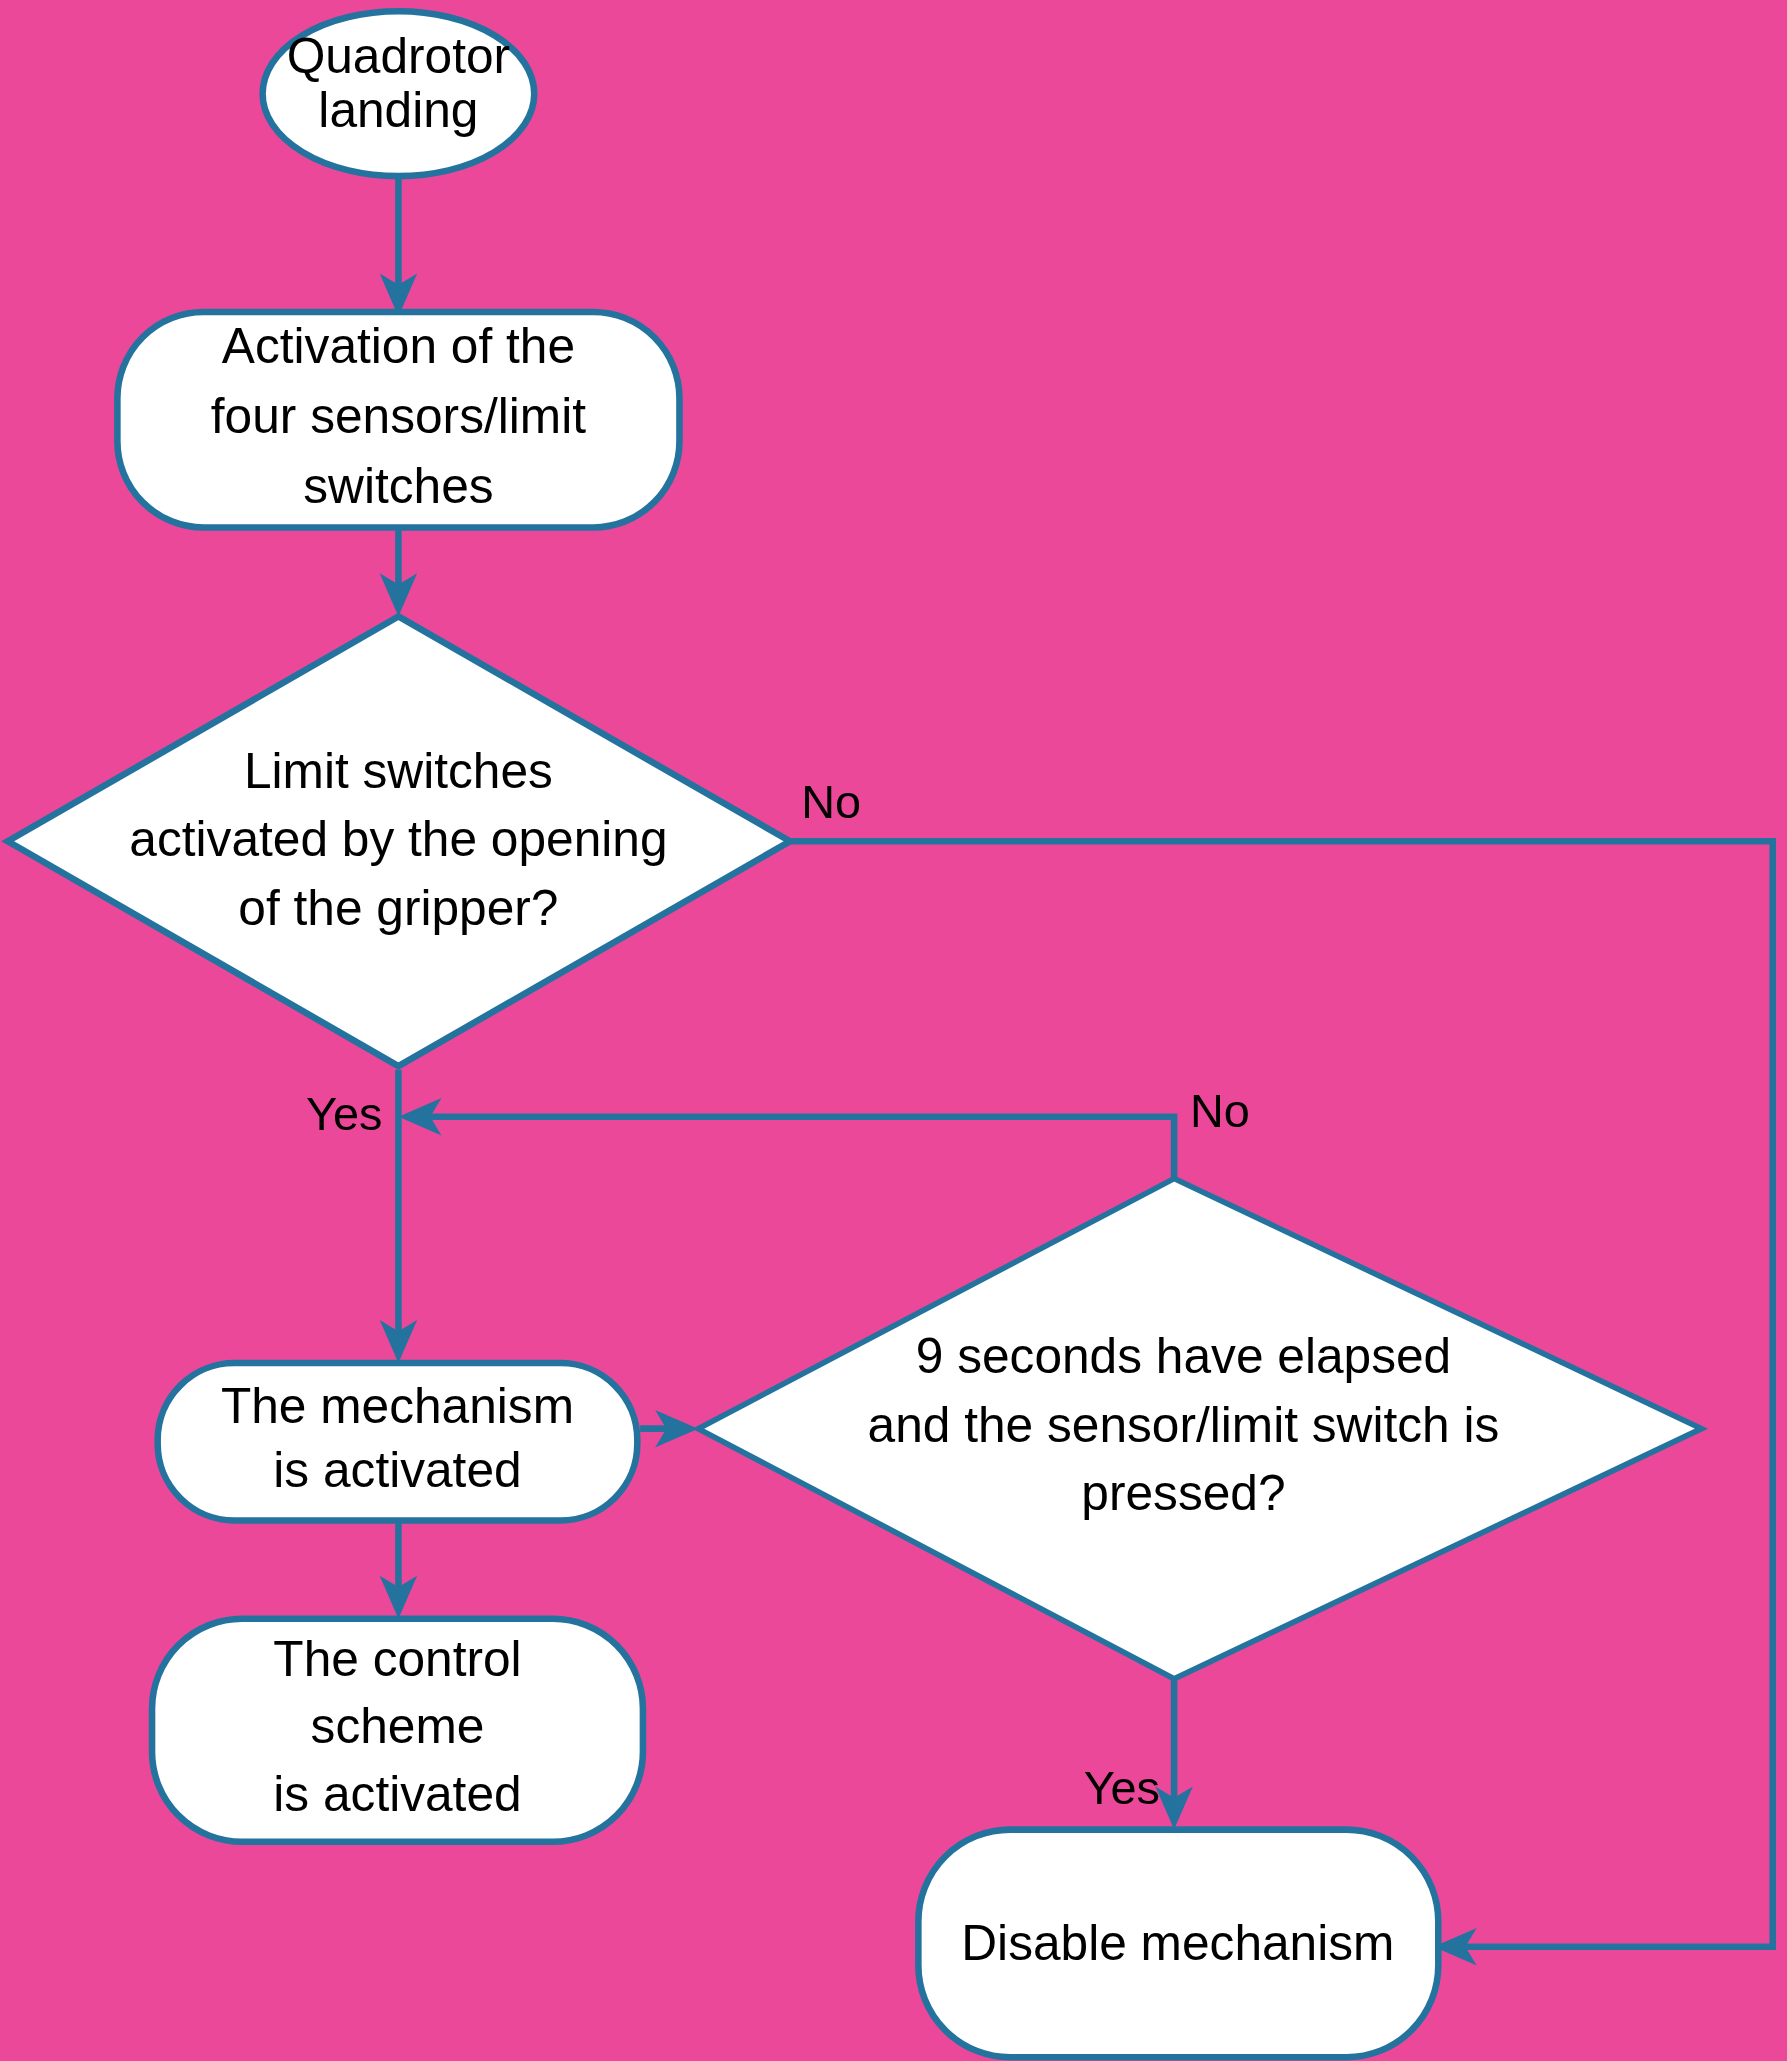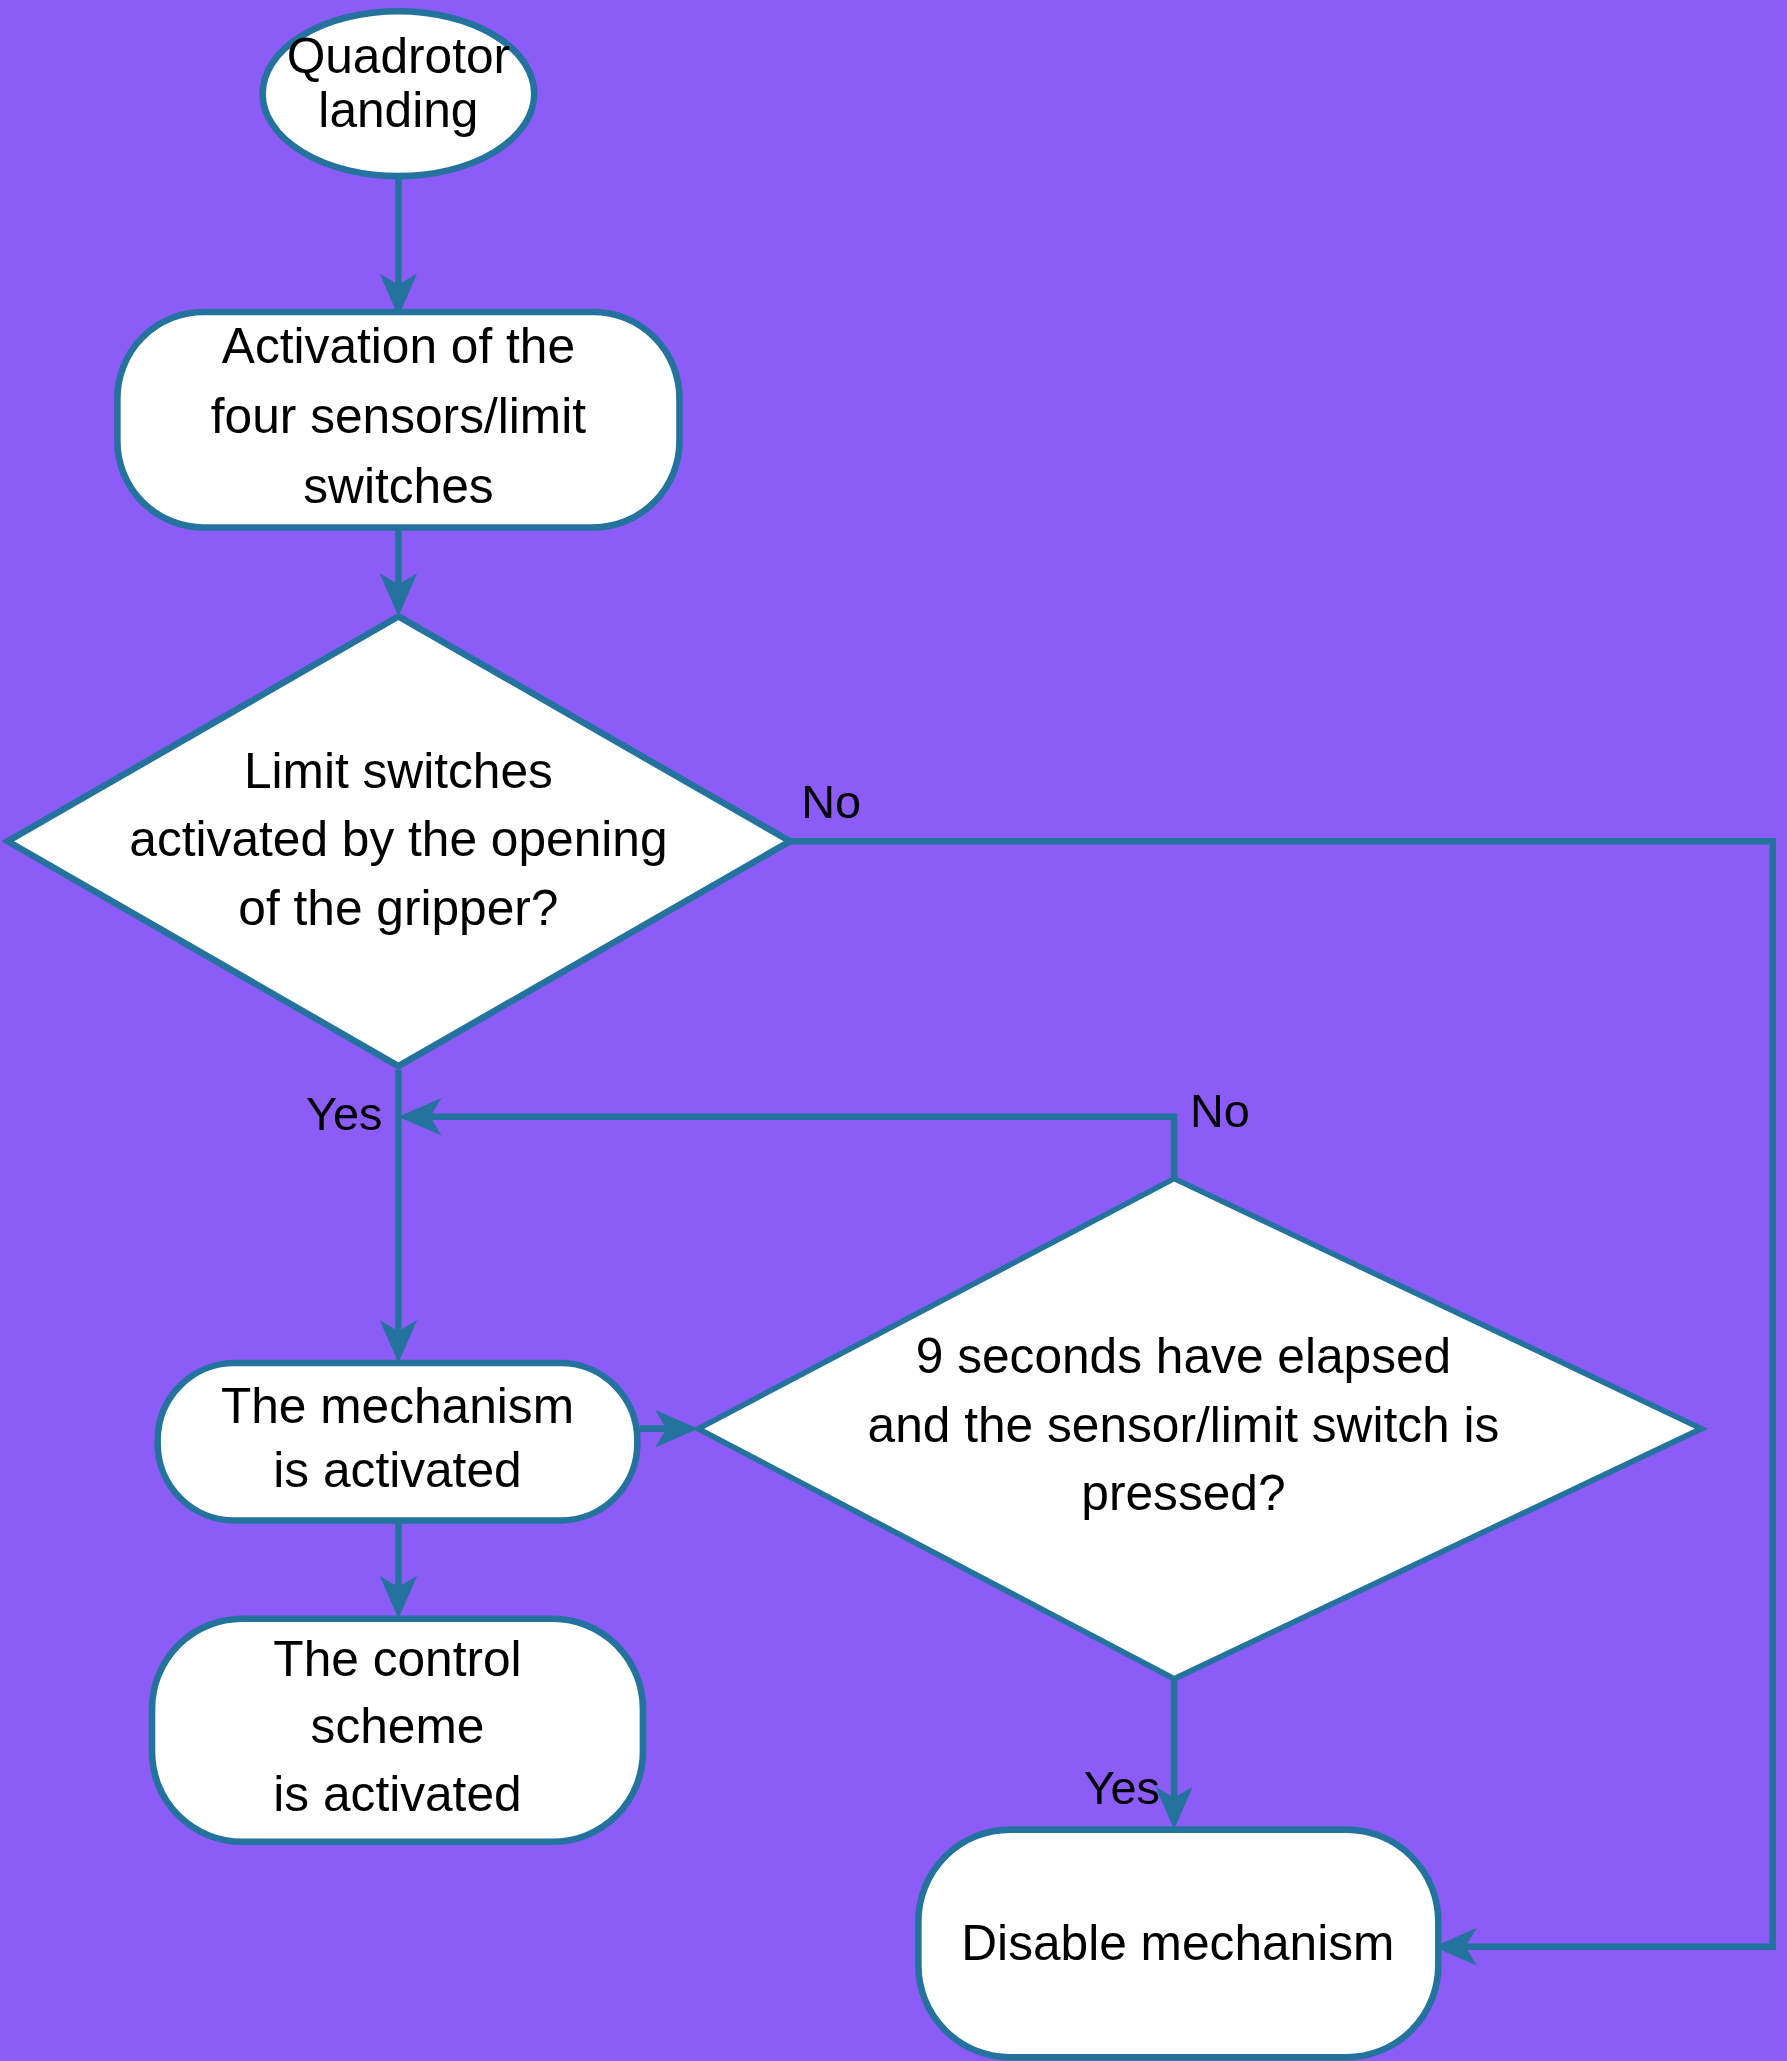--- a/index.html
+++ b/index.html
@@ -10,21 +10,21 @@
   body {
     width: 1788px;
     height: 2061px;
     overflow: hidden;
     font-family: "Liberation Sans", sans-serif;
   }
   #flowchart-root {
     position: relative;
     width: 1788px;
     height: 2061px;
-    background: #8b5cf6;
+    background: #ec4899;
   }
   svg#flow-svg {
     display: block;
     width: 1788px;
     height: 2061px;
   }
   .node-shape {
     fill: #ffffff;
     stroke: #24739F;
     stroke-width: 7;

